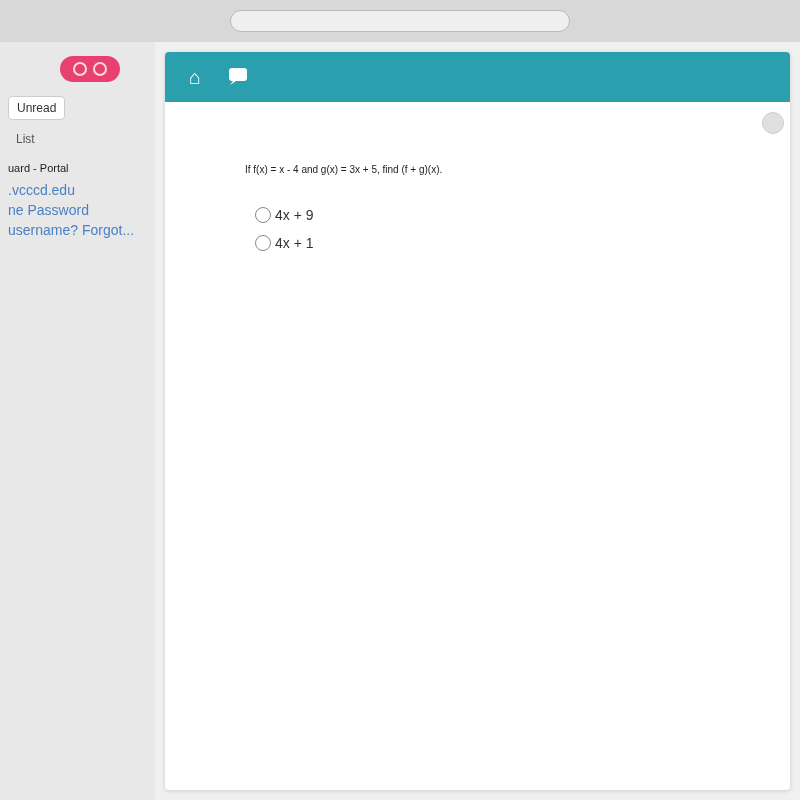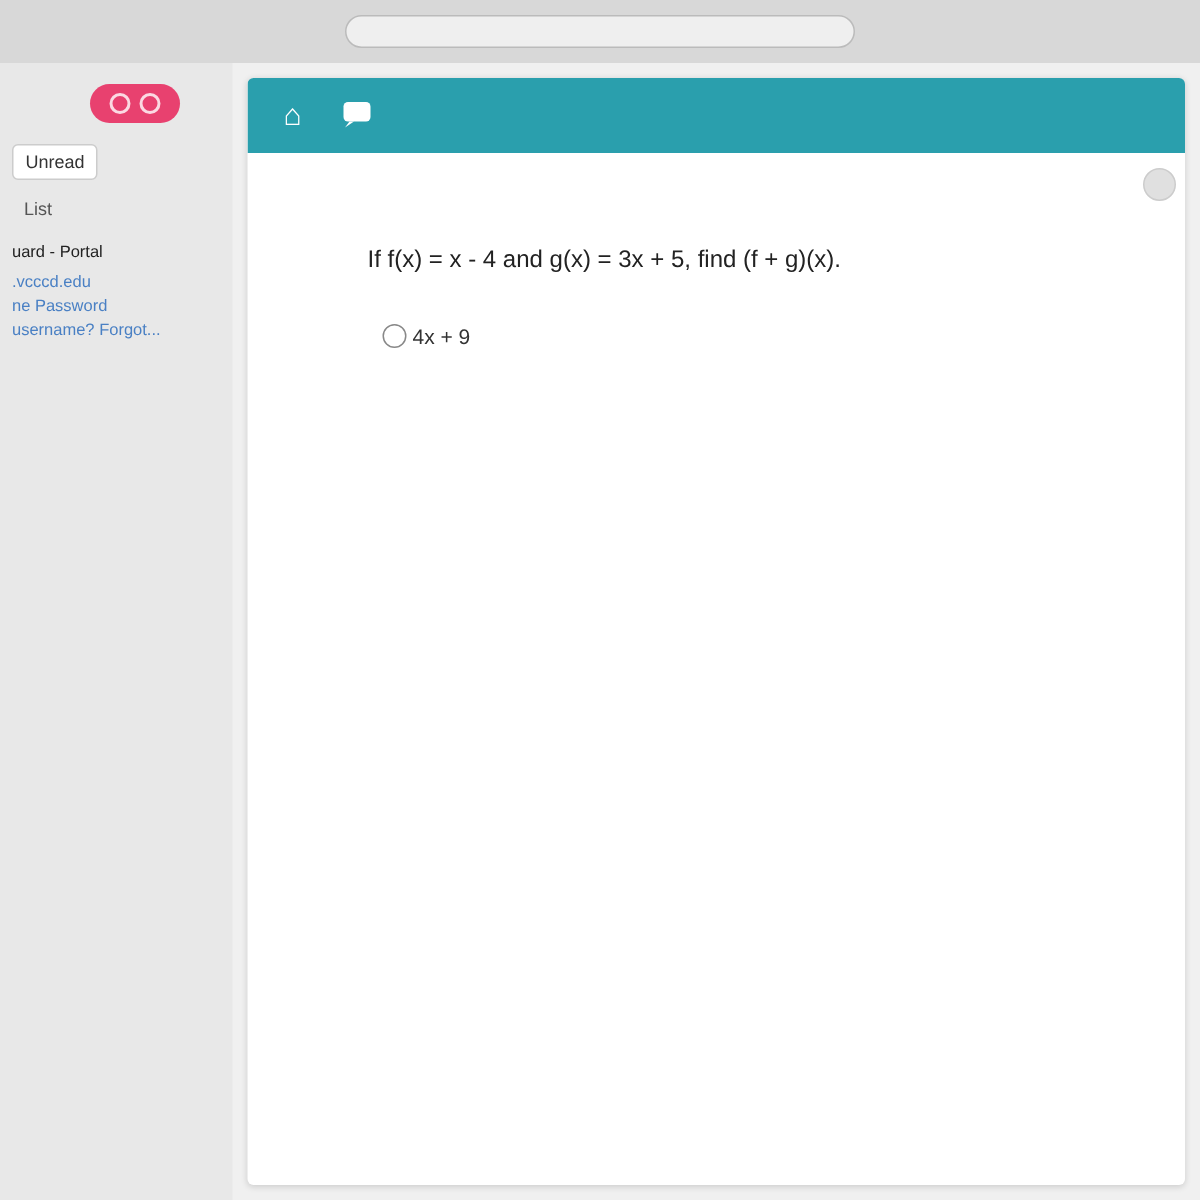--- a/index.html
+++ b/index.html
@@ -108,21 +108,21 @@
 
     .sidebar-section-title {
       font-size: 11px;
       font-weight: 400;
       color: #222;
       padding: 0 8px 6px 8px;
     }
 
     .sidebar-link {
       display: block;
-      font-size: 11px;
+      font-size: 14px;
       color: #4a80c4;
       padding: 2px 8px;
       text-decoration: none;
     }
 
     
     .main-area {
       position: absolute;
       top: 42px;
       left: 155px;
@@ -188,21 +188,21 @@
       border-radius: 50%;
       border: 1px solid #ccc;
     }
 
     
     .quiz-content {
       padding: 60px 60px 40px 80px;
     }
 
     .question-text {
-      font-size: 16px;
+      font-size: 10px;
       color: #222;
       margin-bottom: 30px;
       line-height: 1.5;
     }
 
     .answer-options {
       display: flex;
       flex-direction: column;
       gap: 12px;
       margin-left: 10px;
@@ -274,17 +274,21 @@
 
     <div class="quiz-content">
       <div class="question-text">If f(x) = x - 4 and g(x) = 3x + 5, find (f + g)(x).</div>
 
       <div class="answer-options">
 
       <div class="answer-option">
             <div class="radio-circle"></div>
             <span class="answer-label">4x + 9</span>
           </div>
+          <div class="answer-option">
+            <div class="radio-circle"></div>
+            <span class="answer-label">4x + 1</span>
+          </div>
         </div>
     </div>
 
   </div>
 </div>
 
 </body></html>

